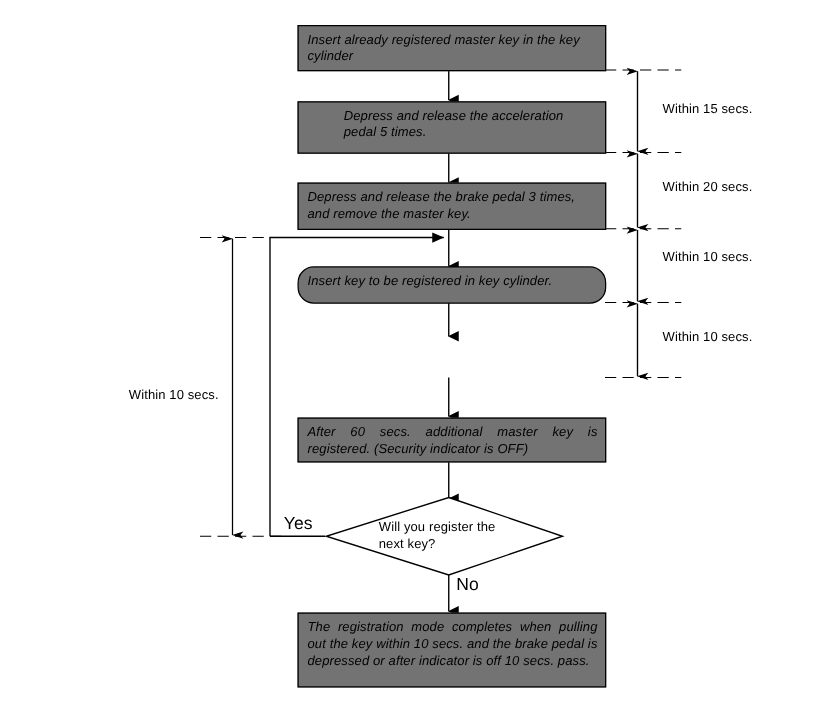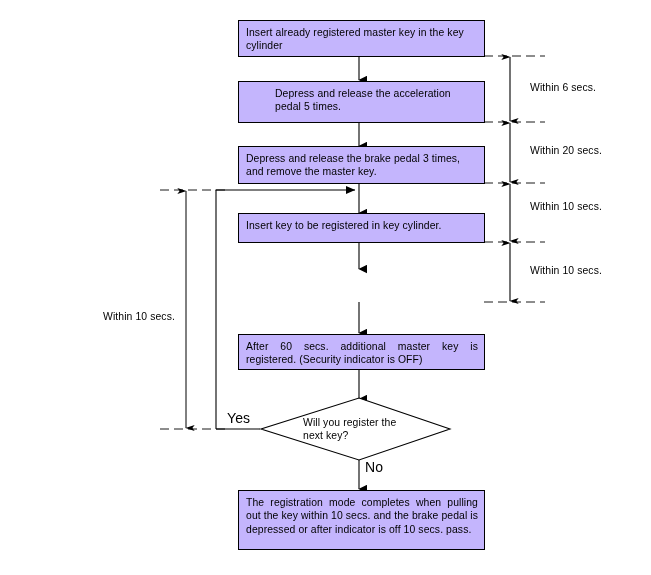--- a/index.html
+++ b/index.html
@@ -23,27 +23,28 @@
     position: absolute;
     left: 0;
     top: 0;
     width: 651px;
     height: 575px;
   }
   .node-box {
     position: absolute;
     box-sizing: border-box;
     border: 1px solid #000000;
-    background: #c4b5fd;
+    background: #737373;
     font-size: 10.4px;
     line-height: 13.4px;
     color: #000000;
     padding: 5px 6px 4px 7px;
     text-align: left;
     letter-spacing: 0.1px;
+    font-style: italic;
   }
   .node-box.justified {
     text-align: justify;
     text-align-last: left;
   }
   .decision-label {
     position: absolute;
     font-size: 10.4px;
     line-height: 13.4px;
     color: #000000;
@@ -122,33 +123,33 @@
 
     <polygon points="359,398 450,429 359,460 261,429" fill="#ffffff" stroke="#000000" stroke-width="1.1"></polygon>
   </svg>
 
   <div class="node-box" style="left:238px; top:20px; width:247px; height:37px;">Insert already registered master key in the key cylinder</div>
 
   <div class="node-box" style="left:238px; top:81px; width:247px; height:42px;padding-left:36px;">Depress and release the acceleration pedal 5 times.</div>
 
   <div class="node-box" style="left:238px; top:146px; width:247px; height:38px;">Depress and release the brake pedal 3 times, and remove the master key.</div>
 
-  <div class="node-box" style="left:238px; top:213px; width:247px; height:30px;">Insert key to be registered in key cylinder.</div>
+  <div class="node-box" style="left:238px; top:213px; width:247px; height:30px;border-radius:13px;">Insert key to be registered in key cylinder.</div>
 
 
   <div class="node-box justified" style="left:238px; top:334px; width:247px; height:36px;">After 60 secs. additional master key is registered. (Security indicator is OFF)</div>
 
   <div class="node-box justified" style="left:238px; top:490px; width:247px; height:60px;">The registration mode completes when pulling out the key within 10 secs. and the brake pedal is depressed or after indicator is off 10 secs. pass.</div>
 
   <div class="decision-label" style="left:303px; top:416px; width:140px;">Will you register the</div>
   <div class="decision-label" style="left:303px; top:429px; width:140px;">next key?</div>
 
   <div class="edge-label" style="left:227px; top:412px;">Yes</div>
   <div class="edge-label" style="left:365px; top:461px;">No</div>
 
-  <div class="timing-label" style="left:530px; top:82px;">Within 6 secs.</div>
+  <div class="timing-label" style="left:530px; top:82px;">Within 15 secs.</div>
   <div class="timing-label" style="left:530px; top:145px;">Within 20 secs.</div>
   <div class="timing-label" style="left:530px; top:201px;">Within 10 secs.</div>
   <div class="timing-label" style="left:530px; top:265px;">Within 10 secs.</div>
 
   <div class="timing-label" style="left:103px; top:311px;">Within 10 secs.</div>
 
 </div>
 
 </body></html>

